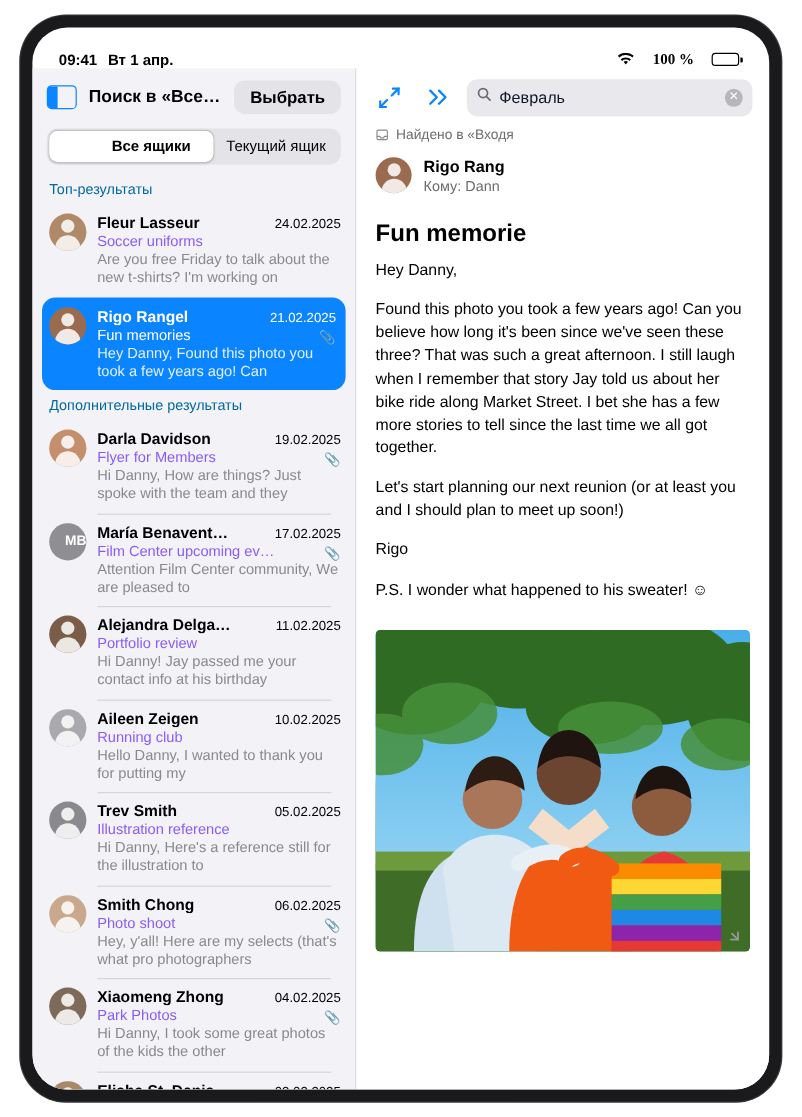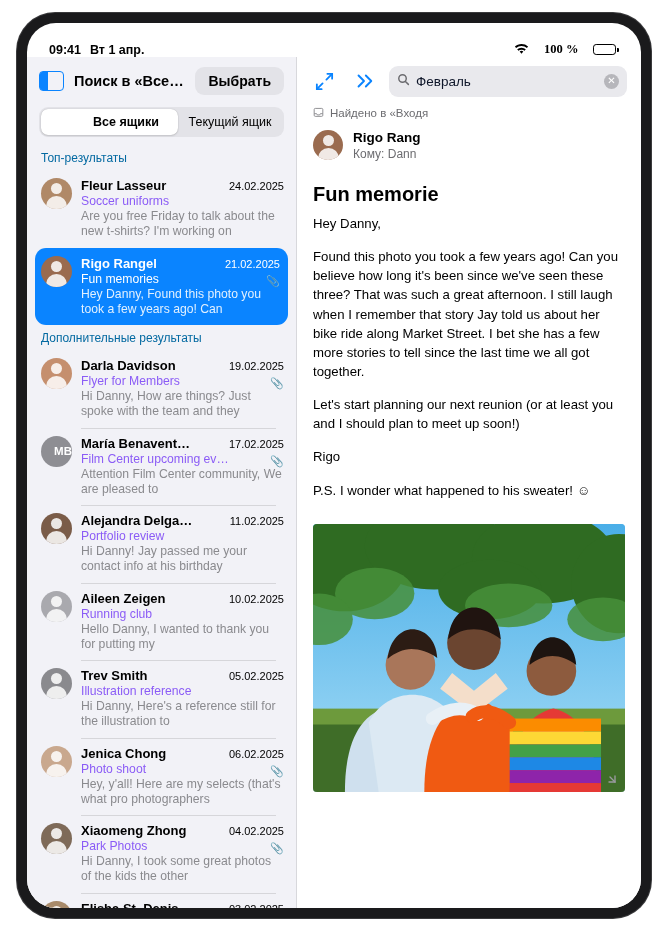--- a/index.html
+++ b/index.html
@@ -393,21 +393,21 @@
             </div>
           </div>
 
           <div class="msg">
             <div class="avatar" style="background:#c9a88e">
                 <span class="head"></span>
                 <span class="body"></span>
               </div>
             <div class="msg-body">
               <div class="msg-row1">
-                <span class="msg-sender">Jenica Chong</span>
+                <span class="msg-sender">Smith Chong</span>
                 <span class="msg-date">06.02.2025</span>
               </div>
               <div class="msg-subject">Photo shoot</div>
               <div class="msg-snippet">Hey, y'all! Here are my selects (that's what pro photographers</div>
               <span class="clip">📎</span>
             </div>
           </div>
 
           <div class="msg">
             <div class="avatar" style="background:#7e6a58">

